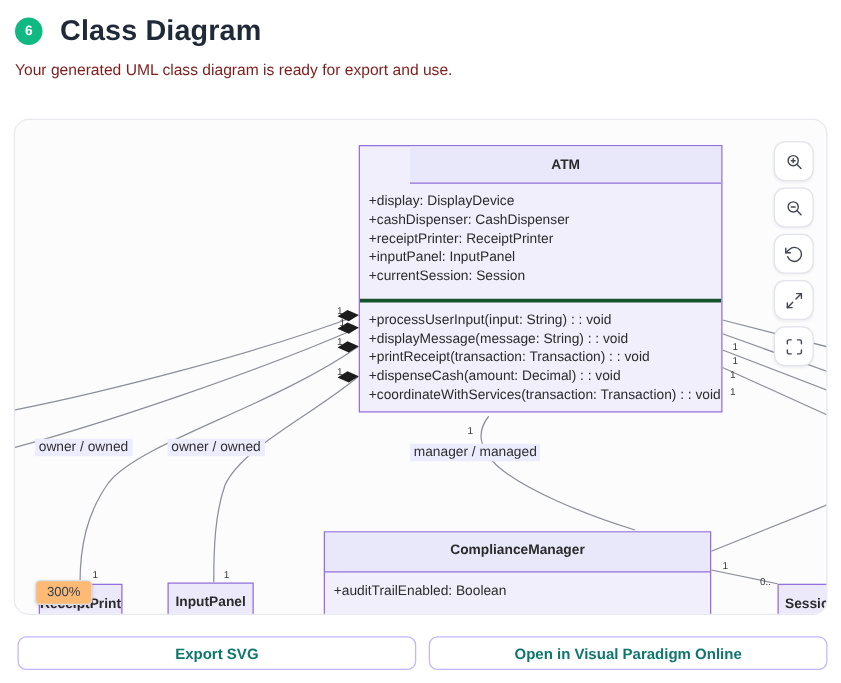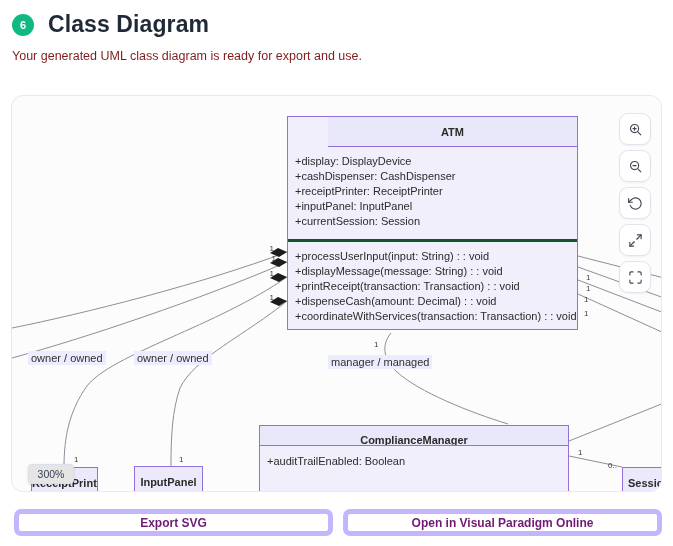--- a/index.html
+++ b/index.html
@@ -32,35 +32,35 @@
   .uml-small { position:absolute; z-index:2; border:1px solid #9370db; background:#ece9fb;
                font-size:11px; font-weight:700; color:#2b2b2b; text-align:center;
                padding-top:9px; white-space:nowrap; overflow:hidden; }
 
   
   .edge-label { position:absolute; z-index:3; background:#ececff; color:#2f2f2f;
                 font-size:11px; padding:1px 3px; white-space:nowrap; }
 
   
   .zoom-badge { position:absolute; z-index:5; left:16px; top:368px; width:46px; height:20px;
-                background:#e5e5e5; border:1px solid #dcdfe5; border-radius:4px;
+                background:#fdba74; border:1px solid #dcdfe5; border-radius:4px;
                 box-shadow:0 1px 3px rgba(0,0,0,.12); font-size:10.5px; color:#334155;
                 display:flex; align-items:center; justify-content:center; }
 
   
   .ctrls { position:absolute; z-index:6; right:10px; top:17px; display:flex; flex-direction:column; gap:5px; }
   .ctrl { width:32px; height:32px; border:1px solid #e1e4ea; border-radius:9px; background:#fff;
           display:flex; align-items:center; justify-content:center; color:#414651;
           box-shadow:0 1px 2px rgba(16,24,40,.05); cursor:pointer; padding:0; }
   .ctrl svg { stroke:currentColor; stroke-width:1.8; fill:none; stroke-linecap:round; stroke-linejoin:round; }
 
   
   .footer { display:flex; gap:10px; margin:17px 11px 0 14px; }
-  .btn { flex:1; height:27px; background:#fff; border:5px solid #c4b5fd; border-radius:7px;
-         color:#701a75; font-size:12px; font-weight:700; display:flex; align-items:center;
+  .btn { flex:1; height:27px; background:#fff; border:1px solid #c4b5fd; border-radius:7px;
+         color:#0f766e; font-size:12px; font-weight:700; display:flex; align-items:center;
          justify-content:center; font-family:inherit; cursor:pointer; }
 </style>
 </head>
 <body>
 
 <div class="hdr">
   <div class="step-circle">6</div>
   <h1>Class Diagram</h1>
 </div>
 <p class="subtitle">Your generated UML class diagram is ready for export and use.</p>
@@ -116,21 +116,21 @@
     <div class="uml-sec last" style="height:87px;">
       <div class="uml-row">+processUserInput(input: String) : : void</div>
       <div class="uml-row">+displayMessage(message: String) : : void</div>
       <div class="uml-row">+printReceipt(transaction: Transaction) : : void</div>
       <div class="uml-row">+dispenseCash(amount: Decimal) : : void</div>
       <div class="uml-row">+coordinateWithServices(transaction: Transaction) : : void</div>
     </div>
   </div>
 
   <div class="uml" style="left:247px; top:329px; width:310px; height:80px;">
-    <div class="uml-title" style="height:20px; line-height:28px;">ComplianceManager</div>
+    <div class="uml-title" style="height:32px; line-height:28px;">ComplianceManager</div>
     <div class="uml-sec last">
       <div class="uml-row" style="line-height:16px;">+auditTrailEnabled: Boolean</div>
     </div>
   </div>
 
   <div class="uml-small" style="left:19px; top:371px; width:67px; height:40px;">ReceiptPrinter</div>
 
   <div class="uml-small" style="left:122px; top:370px; width:69px; height:40px;">InputPanel</div>
 
   <div class="uml-small" style="left:610px; top:371px; width:80px; height:40px; text-align:left; padding-left:5px;">Session</div>

